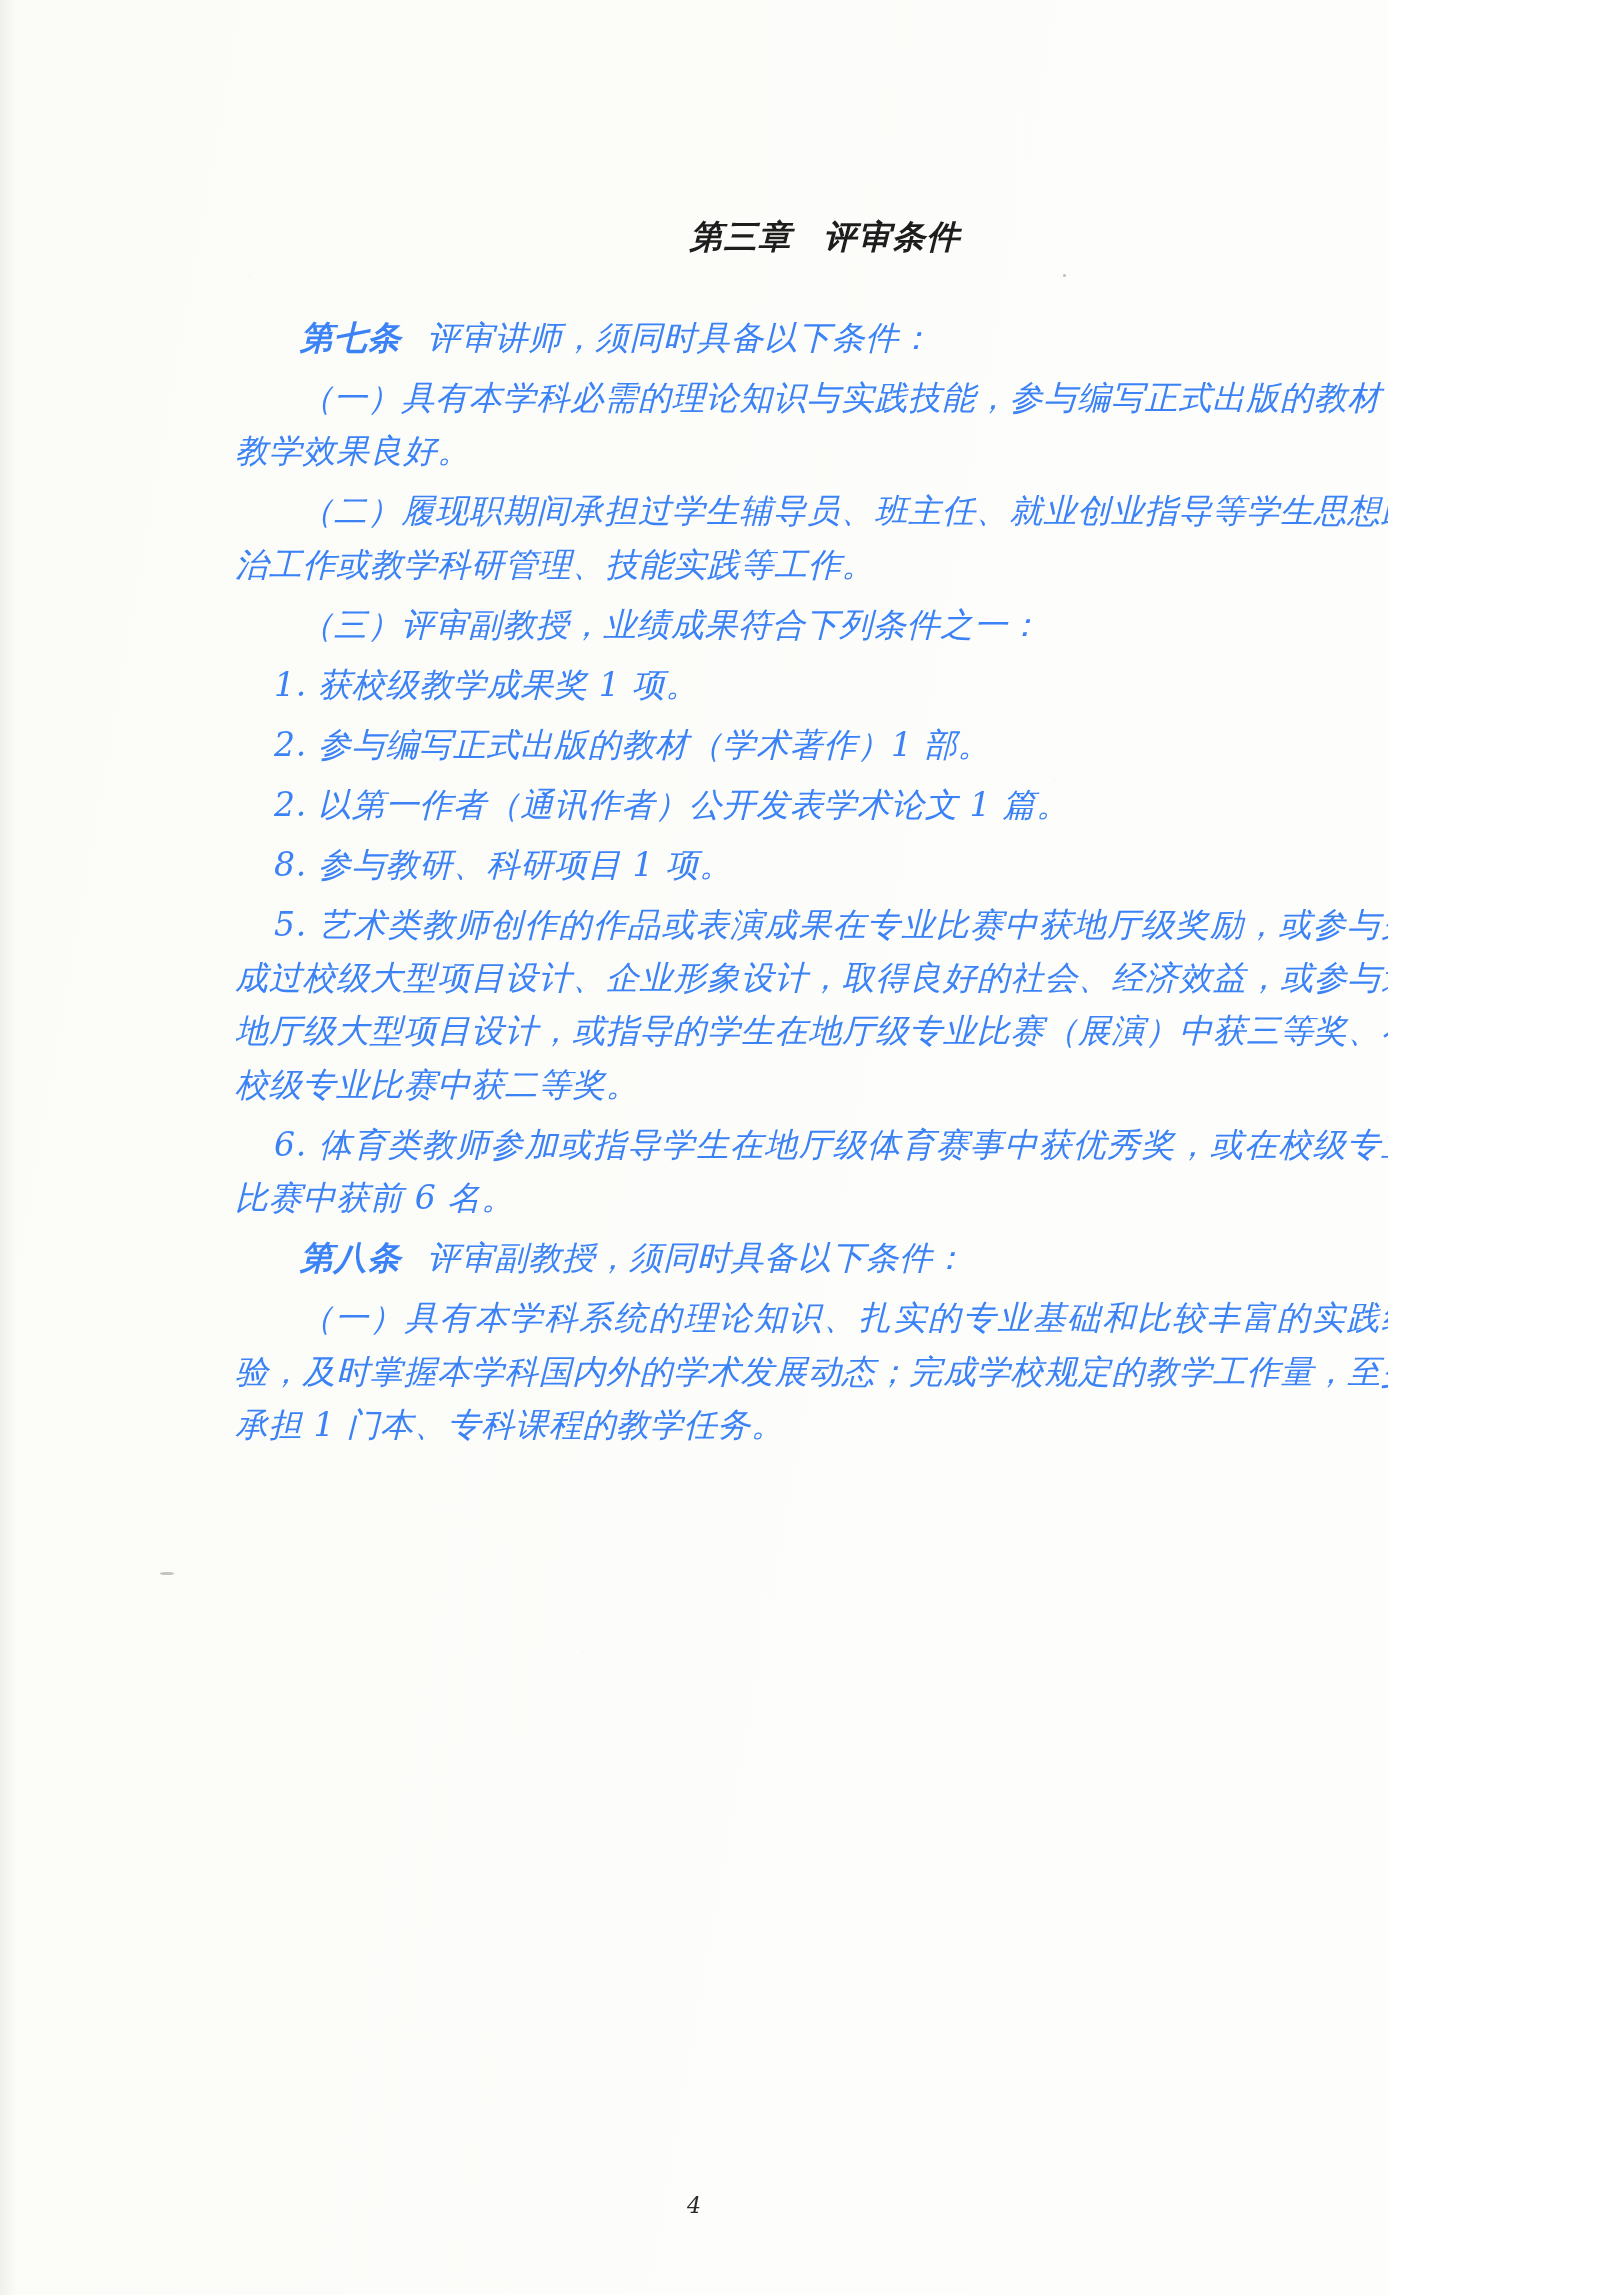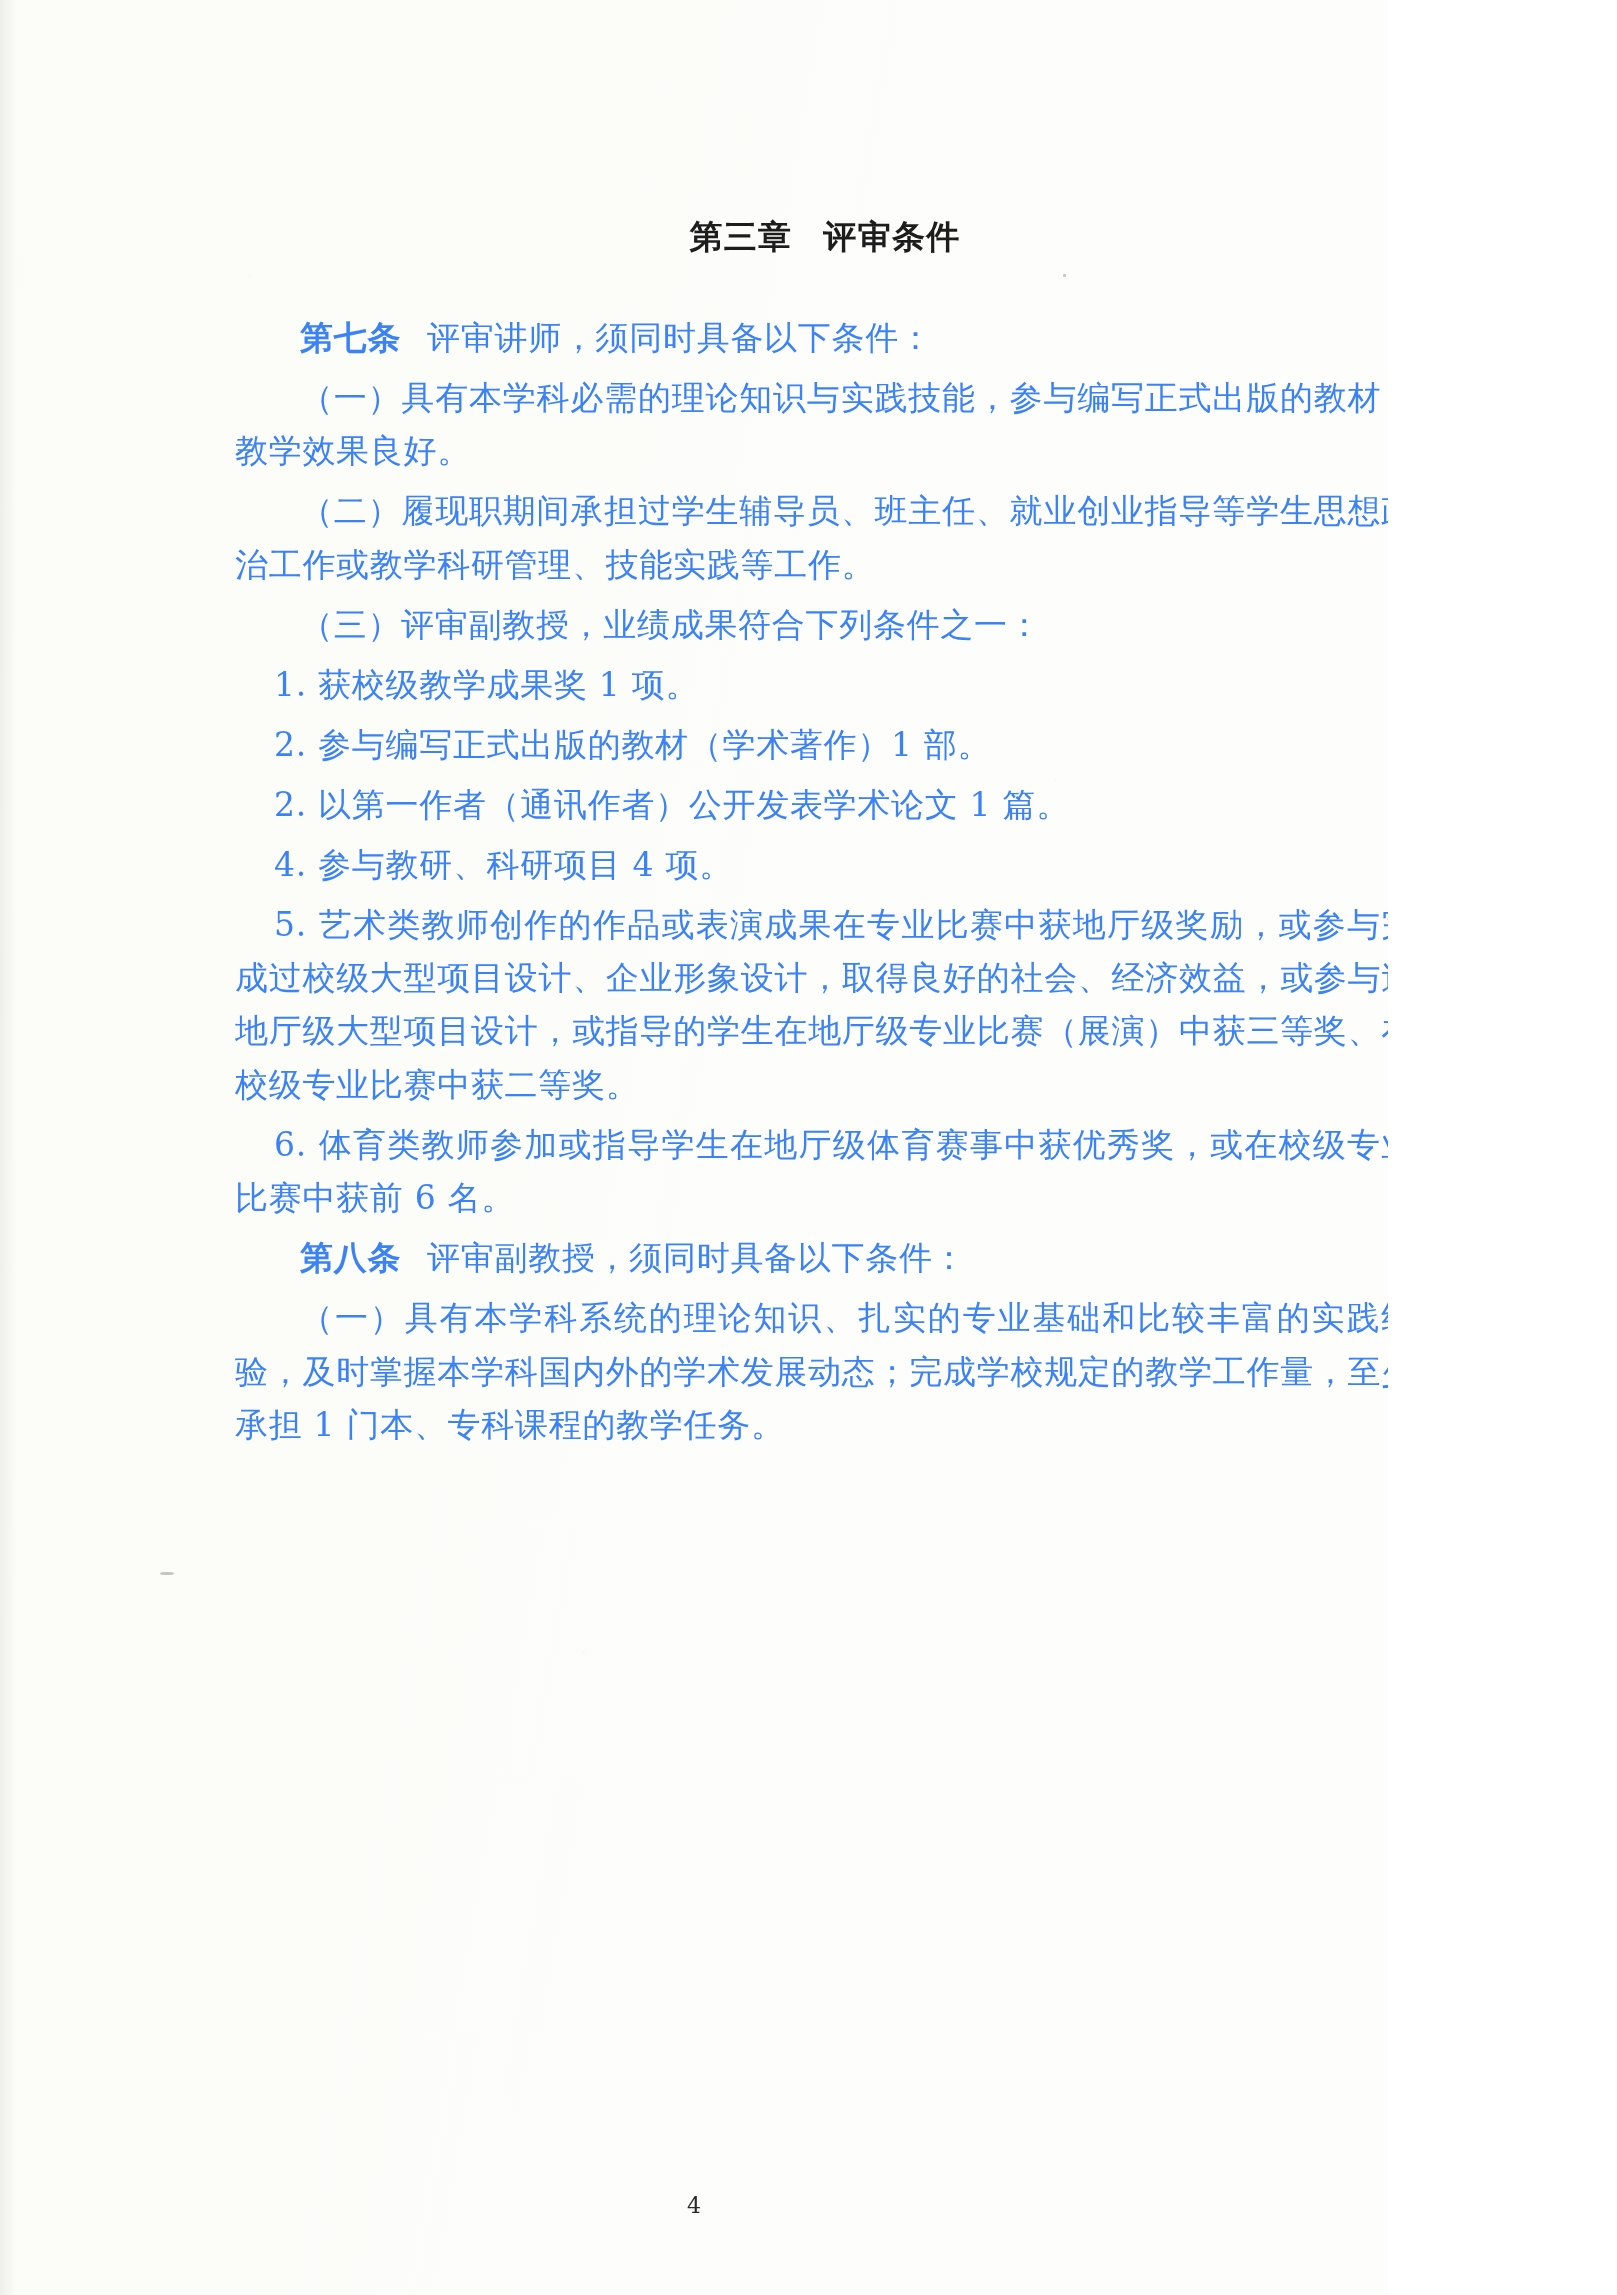--- a/index.html
+++ b/index.html
@@ -10,20 +10,21 @@
   body {
     font-family: "DejaVu Serif", "Liberation Serif", serif;
   }
   .page {
     position: relative;
     width: 1388px;
     height: 2295px;
     background: #fdfdfb;
     box-sizing: border-box;
     overflow: hidden;
+    font-style: italic;
   }
   
   .page::before {
     content: "";
     position: absolute;
     inset: 0;
     background:
       radial-gradient(circle at 18% 12%, rgba(0,0,0,0.012) 0 1.3px, transparent 2px),
       radial-gradient(circle at 76% 34%, rgba(0,0,0,0.012) 0 1.3px, transparent 2px),
       radial-gradient(circle at 42% 72%, rgba(0,0,0,0.010) 0 1.3px, transparent 2px),
@@ -122,21 +123,21 @@
     <p class="para indent">（二）履现职期间承担过学生辅导员、班主任、就业创业指导等学生思想政治工作或教学科研管理、技能实践等工作。</p>
 
     <p class="para indent">（三）评审副教授，业绩成果符合下列条件之一：</p>
 
     <p class="para indent-small">1. 获校级教学成果奖 1 项。</p>
 
     <p class="para indent-small">2. 参与编写正式出版的教材（学术著作）1 部。</p>
 
     <p class="para indent-small">2. 以第一作者（通讯作者）公开发表学术论文 1 篇。</p>
 
-    <p class="para indent-small">4. 参与教研、科研项目 4 项。</p>
+    <p class="para indent-small">8. 参与教研、科研项目 1 项。</p>
 
     <p class="para indent-small">5. 艺术类教师创作的作品或表演成果在专业比赛中获地厅级奖励，或参与完成过校级大型项目设计、企业形象设计，取得良好的社会、经济效益，或参与过地厅级大型项目设计，或指导的学生在地厅级专业比赛（展演）中获三等奖、在校级专业比赛中获二等奖。</p>
 
     <p class="para indent-small">6. 体育类教师参加或指导学生在地厅级体育赛事中获优秀奖，或在校级专业比赛中获前 6 名。</p>
 
     <p class="para indent">
       <span class="bold-head">第八条</span><span class="spacer-after"></span><span>评审副教授，须同时具备以下条件：</span>
     </p>
 
     <p class="para indent">（一）具有本学科系统的理论知识、扎实的专业基础和比较丰富的实践经验，及时掌握本学科国内外的学术发展动态；完成学校规定的教学工作量，至少承担 1 门本、专科课程的教学任务。</p>

